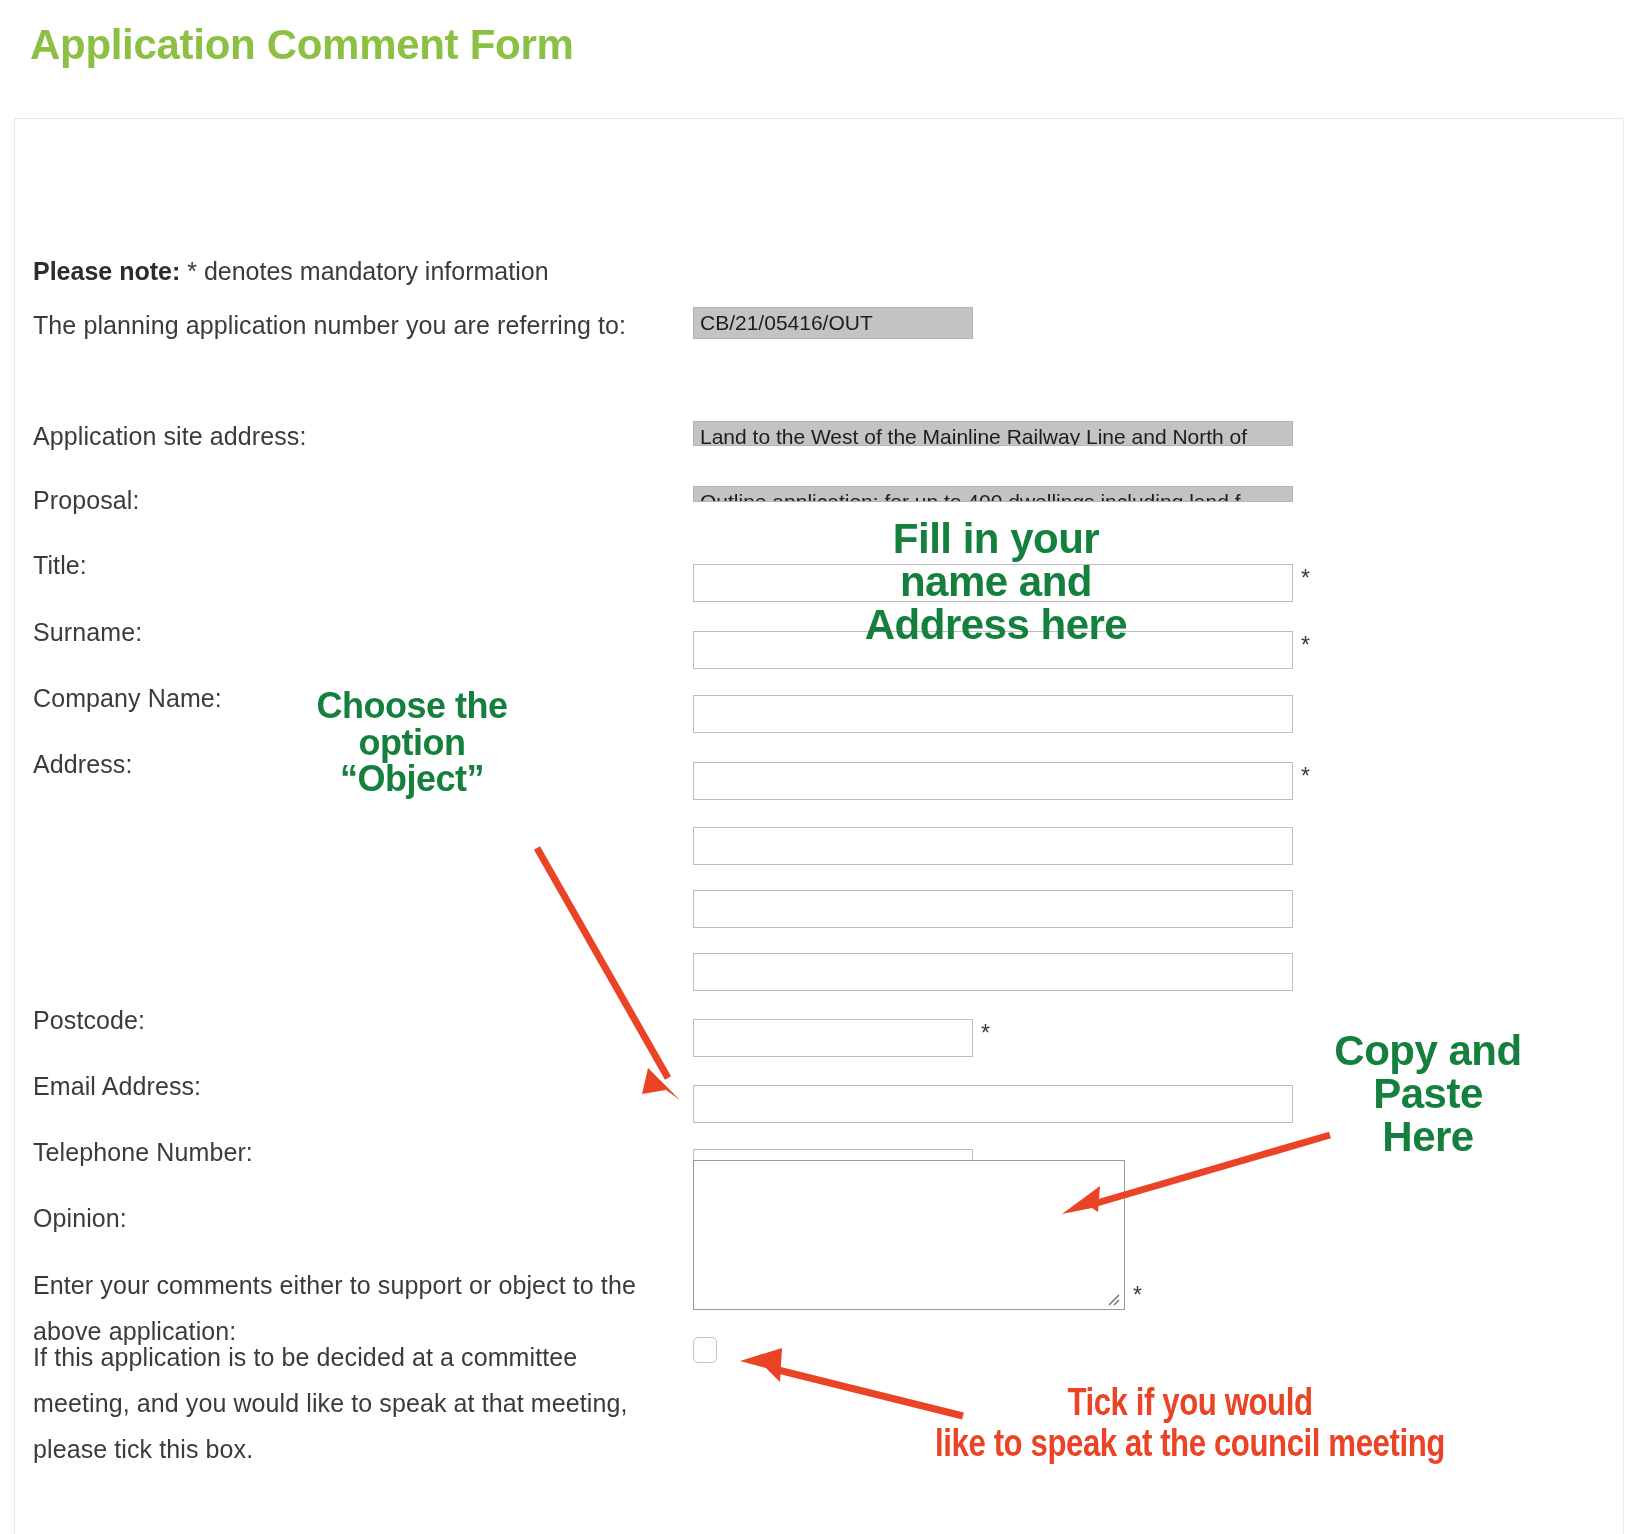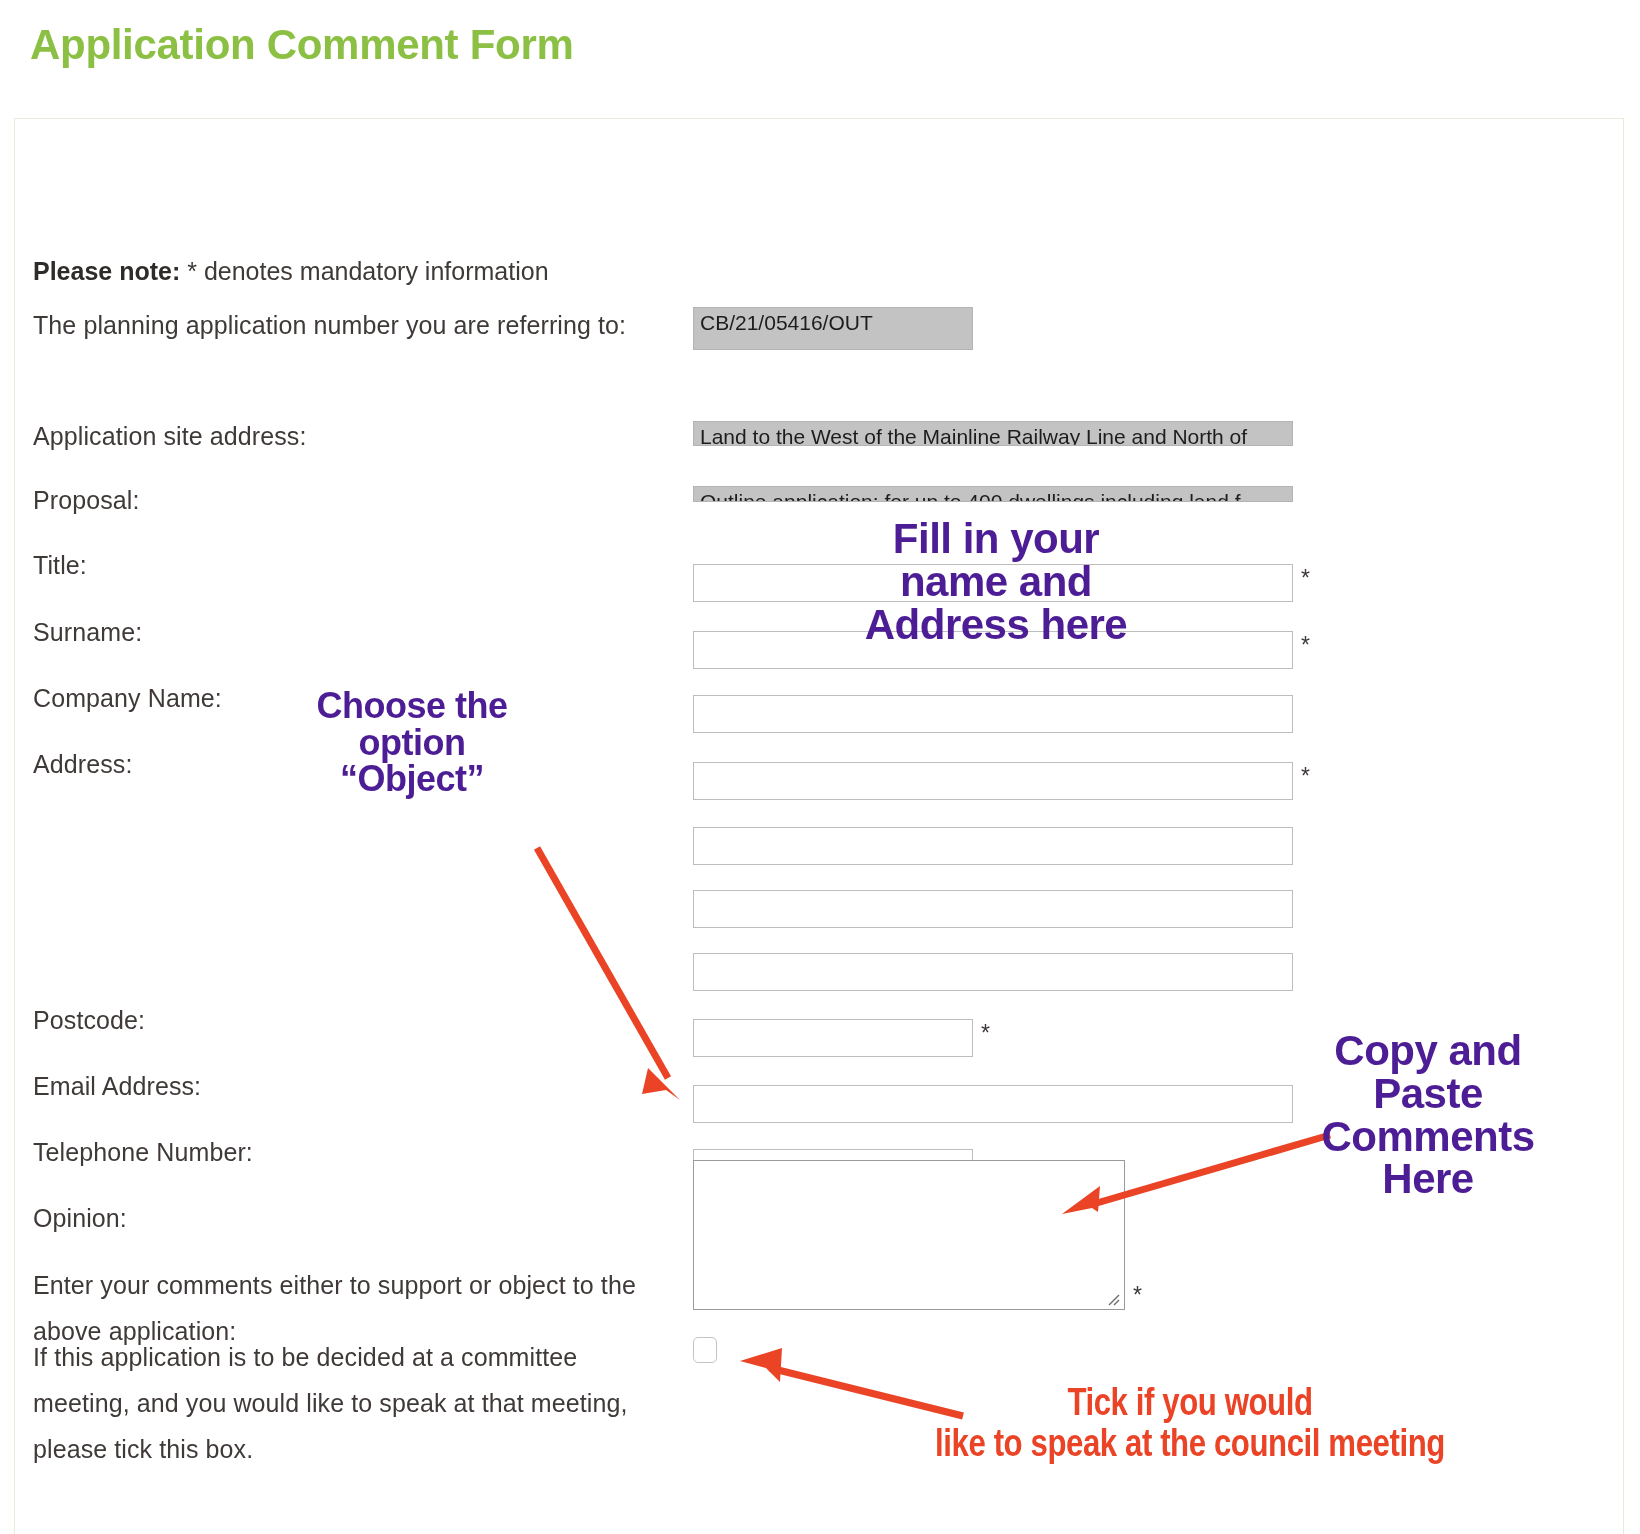--- a/index.html
+++ b/index.html
@@ -158,21 +158,21 @@
     height: 26px;
     border: 1px solid #c3c3c3;
     border-radius: 5px;
     background: #ffffff;
     box-sizing: border-box;
   }
 
   
   .anno {
     position: absolute;
-    color: #4c1d95;
+    color: #15803d;
     font-weight: bold;
     text-align: center;
     font-family: "Liberation Sans", sans-serif;
     line-height: 1.02;
     letter-spacing: -0.5px;
   }
   .anno-condensed {
     position: absolute;
     color: #ea4325;
     font-weight: bold;
@@ -199,21 +199,21 @@
 <div class="page-title">Application Comment Form</div>
 
 <div class="form-panel">
   <div class="form-inner">
 
     <div class="note-lbl">
       <b>Please note:</b><span> * denotes mandatory information</span>
     </div>
 
     <div class="lbl wrap" style="left:18px; top:183px;">The planning application number you are referring to:</div>
-    <div class="ro-field" style="left:678px; top:188px; width:280px; height:43px; line-height:30px;">CB/21/05416/OUT</div>
+    <div class="ro-field" style="left:678px; top:188px; width:280px; height:32px; line-height:30px;">CB/21/05416/OUT</div>
 
     <div class="lbl" style="left:18px; top:294px;">Application site address:</div>
     <div class="ro-field" style="left:678px; top:302px; width:600px; height:25px; line-height:30px;">Land to the West of the Mainline Railway Line and North of</div>
 
     <div class="lbl" style="left:18px; top:358px;">Proposal:</div>
     <div class="ro-field" style="left:678px; top:367px; width:600px; height:16px; line-height:30px;">Outline application: for up to 400 dwellings including land f</div>
 
     <div class="lbl" style="left:18px; top:423px;">Title:</div>
     <input class="txt" type="text" style="left: 678px; top: 445px; width: 600px;">
     <div class="star" style="left:1286px; top:448px;">*</div>
@@ -298,20 +298,19 @@
 
 <div class="anno" style="left:262px; top:688px; width:300px; font-size:36px;">
   <div>Choose the</div>
   <div>option</div>
   <div>“Object”</div>
 </div>
 
 <div class="anno" style="left:1258px; top:1030px; width:340px; font-size:42px;">
   <div>Copy and</div>
   <div>Paste</div>
-  <div>Comments</div>
   <div>Here</div>
 </div>
 
 <div class="anno-condensed" style="left:740px; top:1382px; width:900px; font-size:38px;">
   <div>Tick if you would</div>
   <div>like to speak at the council meeting</div>
 </div>
 
 </body></html>

